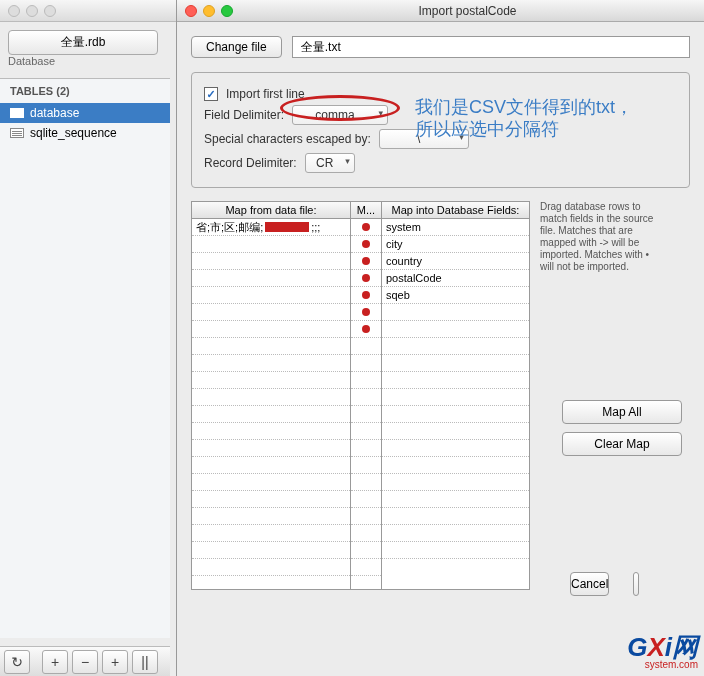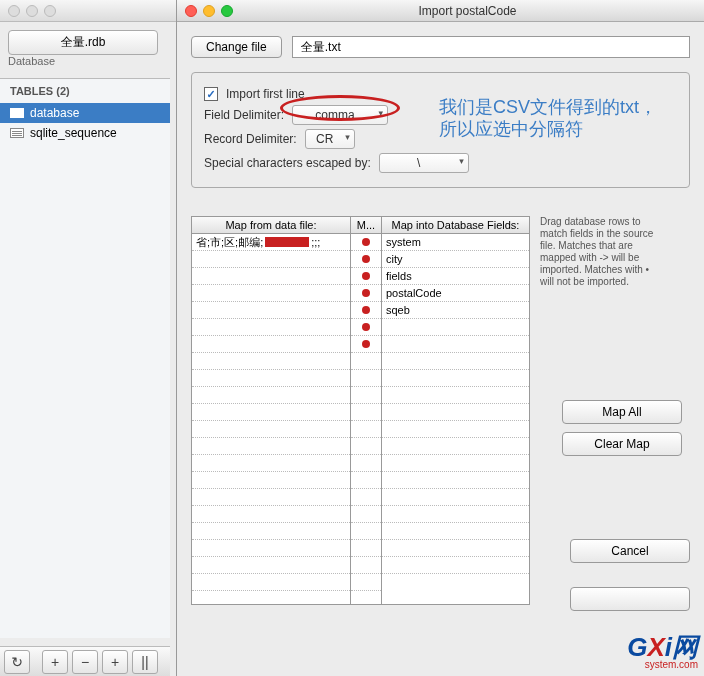--- a/index.html
+++ b/index.html
@@ -39,36 +39,36 @@
 
 .options-box { border: 1px solid #aaa; border-radius: 4px; padding: 10px 12px; background: #ececec; position: relative; }
 .opt-row { display: flex; align-items: center; gap: 8px; margin: 4px 0; font-size: 12px; color: #333; }
 .checkbox { width: 14px; height: 14px; border: 1px solid #666; background: #fff; display: inline-flex; align-items: center; justify-content: center; color: #2a6dc0; font-size: 11px; font-weight: bold; }
 .select { border: 1px solid #aaa; background: linear-gradient(#fff,#f0f0f0); border-radius: 3px; padding: 2px 18px 2px 8px; font-size: 12px; position: relative; min-width: 90px; text-align: center; }
 .select::after { content: "▾"; position: absolute; right: 4px; top: 2px; font-size: 9px; color: #555; }
 .select.small { min-width: 50px; }
 .highlight-oval { position: absolute; border: 3px solid #c82020; border-radius: 50%/50%; pointer-events: none; }
 .annotation { position: absolute; color: #3b7dc5; font-size: 18px; line-height: 1.2; }
 
-.map-area { display: flex; margin-top: 28px; gap: 10px; }
+.map-area { display: flex; margin-top: 13px; gap: 10px; }
 .tables-block { display: flex; }
 .map-table { border: 1px solid #999; background: #fff; font-size: 11px; }
 .map-table .header { background: linear-gradient(#fafafa,#e2e2e2); border-bottom: 1px solid #999; padding: 2px 4px; text-align: center; font-size: 11px; }
 .map-table .rows { height: 370px; overflow: hidden; }
 .map-left { width: 160px; }
 .map-mid { width: 30px; border-left: none; border-right: none; }
 .map-right { width: 149px; }
 .mrow { border-bottom: 1px dotted #bbb; height: 17px; padding: 1px 4px; display: flex; align-items: center; }
 .dot { width: 8px; height: 8px; border-radius: 50%; background: #c82020; margin: 0 auto; }
 .redbar { display: inline-block; width: 44px; height: 10px; background: #c82020; margin: 0 2px; }
 
 .side-help { width: 120px; font-size: 10px; color: #555; line-height: 1.2; }
 .side-btns { position: absolute; right: 22px; top: 378px; width: 120px; display: flex; flex-direction: column; gap: 8px; }
 .side-btn { background: linear-gradient(#fff,#e8e8e8); border: 1px solid #999; border-radius: 4px; padding: 4px 0; font-size: 12px; text-align: center; }
-.bottom-btns { position: absolute; right: 14px; bottom: 8px; width: 120px; display: flex; flex-direction: column; gap: 24px; }
+.bottom-btns { position: absolute; right: 14px; bottom: 8px; width: 120px; display: flex; gap: 24px; }
 
 .watermark { position: absolute; right: 6px; bottom: 6px; text-align: right; line-height: 1; }
 .wm-main { font-size: 26px; font-weight: bold; font-style: italic; color: #0a4aa0; }
 .wm-main .x { color: #c82020; }
 .wm-sub { font-size: 10px; color: #c82020; }
 </style>
 </head>
 <body>
 
 <div class="bg-window">
@@ -127,31 +127,31 @@
     <div class="options-box">
       <div class="opt-row">
         <span class="checkbox">✓</span>
         <span>Import first line</span>
       </div>
       <div class="opt-row">
         <span>Field Delimiter:</span>
         <span class="select" style="min-width:96px">comma</span>
       </div>
       <div class="opt-row">
+        <span>Special characters escaped by:</span>
+        <span class="select">\</span>
+      </div>
+      <div class="opt-row">
         <span>Record Delimiter:</span>
         <span class="select small">CR</span>
       </div>
-      <div class="opt-row">
-        <span>Special characters escaped by:</span>
-        <span class="select">\</span>
-      </div>
       <div class="highlight-oval" style="top:22px; left:88px; width:120px; height:26px;"></div>
     </div>
 
-    <div class="annotation" style="top:75px; left:262px;">
+    <div class="annotation" style="top:75px; left:238px;">
       <div>我们是CSV文件得到的txt，</div>
       <div>所以应选中分隔符</div>
     </div>
 
     <div class="map-area">
       <div class="tables-block">
         <div class="map-table map-left">
           <div class="header">Map from data file:</div>
           <div class="rows">
             <div class="mrow">
@@ -219,21 +219,21 @@
               <div class="mrow"></div>
               <div class="mrow"></div>
               <div class="mrow"></div>
             </div>
         </div>
         <div class="map-table map-right">
           <div class="header">Map into Database Fields:</div>
           <div class="rows" id="right-rows">
               <div class="mrow">system</div>
               <div class="mrow">city</div>
-              <div class="mrow">fields</div>
+              <div class="mrow">country</div>
               <div class="mrow">postalCode</div>
               <div class="mrow">sqeb</div>
               <div class="mrow"></div>
               <div class="mrow"></div>
               <div class="mrow"></div>
               <div class="mrow"></div>
               <div class="mrow"></div>
               <div class="mrow"></div>
               <div class="mrow"></div>
               <div class="mrow"></div>

